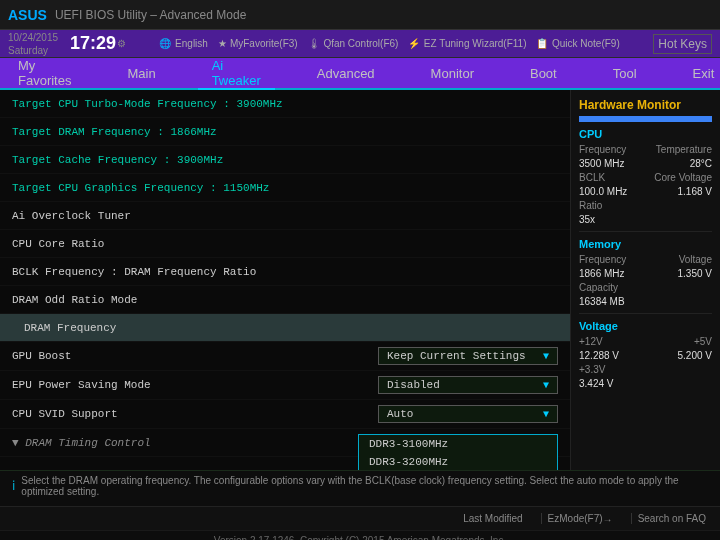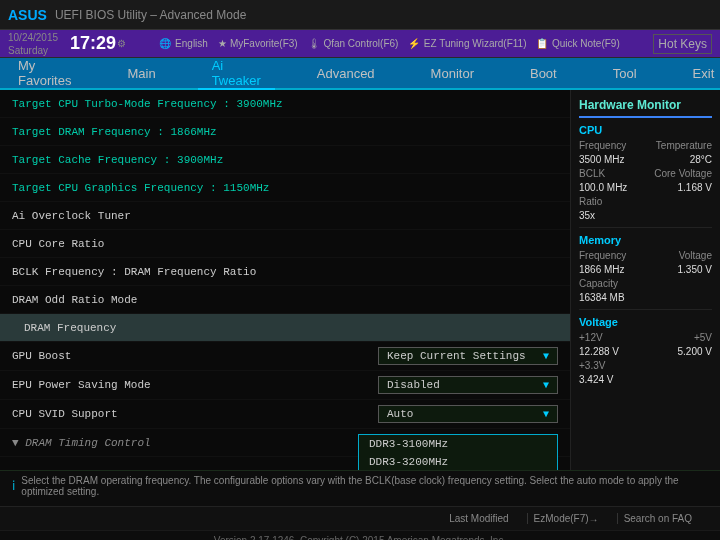--- a/index.html
+++ b/index.html
@@ -68,21 +68,21 @@
     }
     .hot-keys {
       color: #aaa;
       font-size: 12px;
       border: 1px solid #555;
       padding: 2px 4px;
     }
 
     
     .main-nav {
-      background: #0369a1;
+      background: #6d28d9;
       border-bottom: 2px solid #00aacc;
       display: flex;
       align-items: stretch;
       height: 32px;
       padding: 0 4px;
       gap: 28px;
     }
     .nav-item {
       padding: 0 14px;
       display: flex;
@@ -169,24 +169,24 @@
 
     
     .right-panel {
       width: 150px;
       background: #111;
       border-left: 1px solid #222;
       padding: 8px;
       font-size: 10px;
     }
     .hw-title {
-      color: #5eead4;
+      color: #eab308;
       font-size: 12px;
       font-weight: bold;
-      border-bottom: 2px solid #3b82f6;
+      border-bottom: 6px solid #3b82f6;
       padding-bottom: 4px;
       margin-bottom: 6px;
     }
     .hw-section-title {
       color: #00ccff;
       font-size: 11px;
       font-weight: bold;
       margin: 6px 0 4px;
     }
     .hw-row {
@@ -220,21 +220,21 @@
     }
 
     
     .status-bar {
       background: #111;
       border-top: 1px solid #222;
       display: flex;
       align-items: center;
       justify-content: flex-end;
       height: 24px;
-      padding: 0 22px;
+      padding: 0 8px;
       gap: 12px;
     }
     .status-item {
       color: #888;
       font-size: 10px;
       cursor: pointer;
       padding: 0 6px;
       border-left: 1px solid #333;
     }
     .status-item:first-child { border-left: none; }

